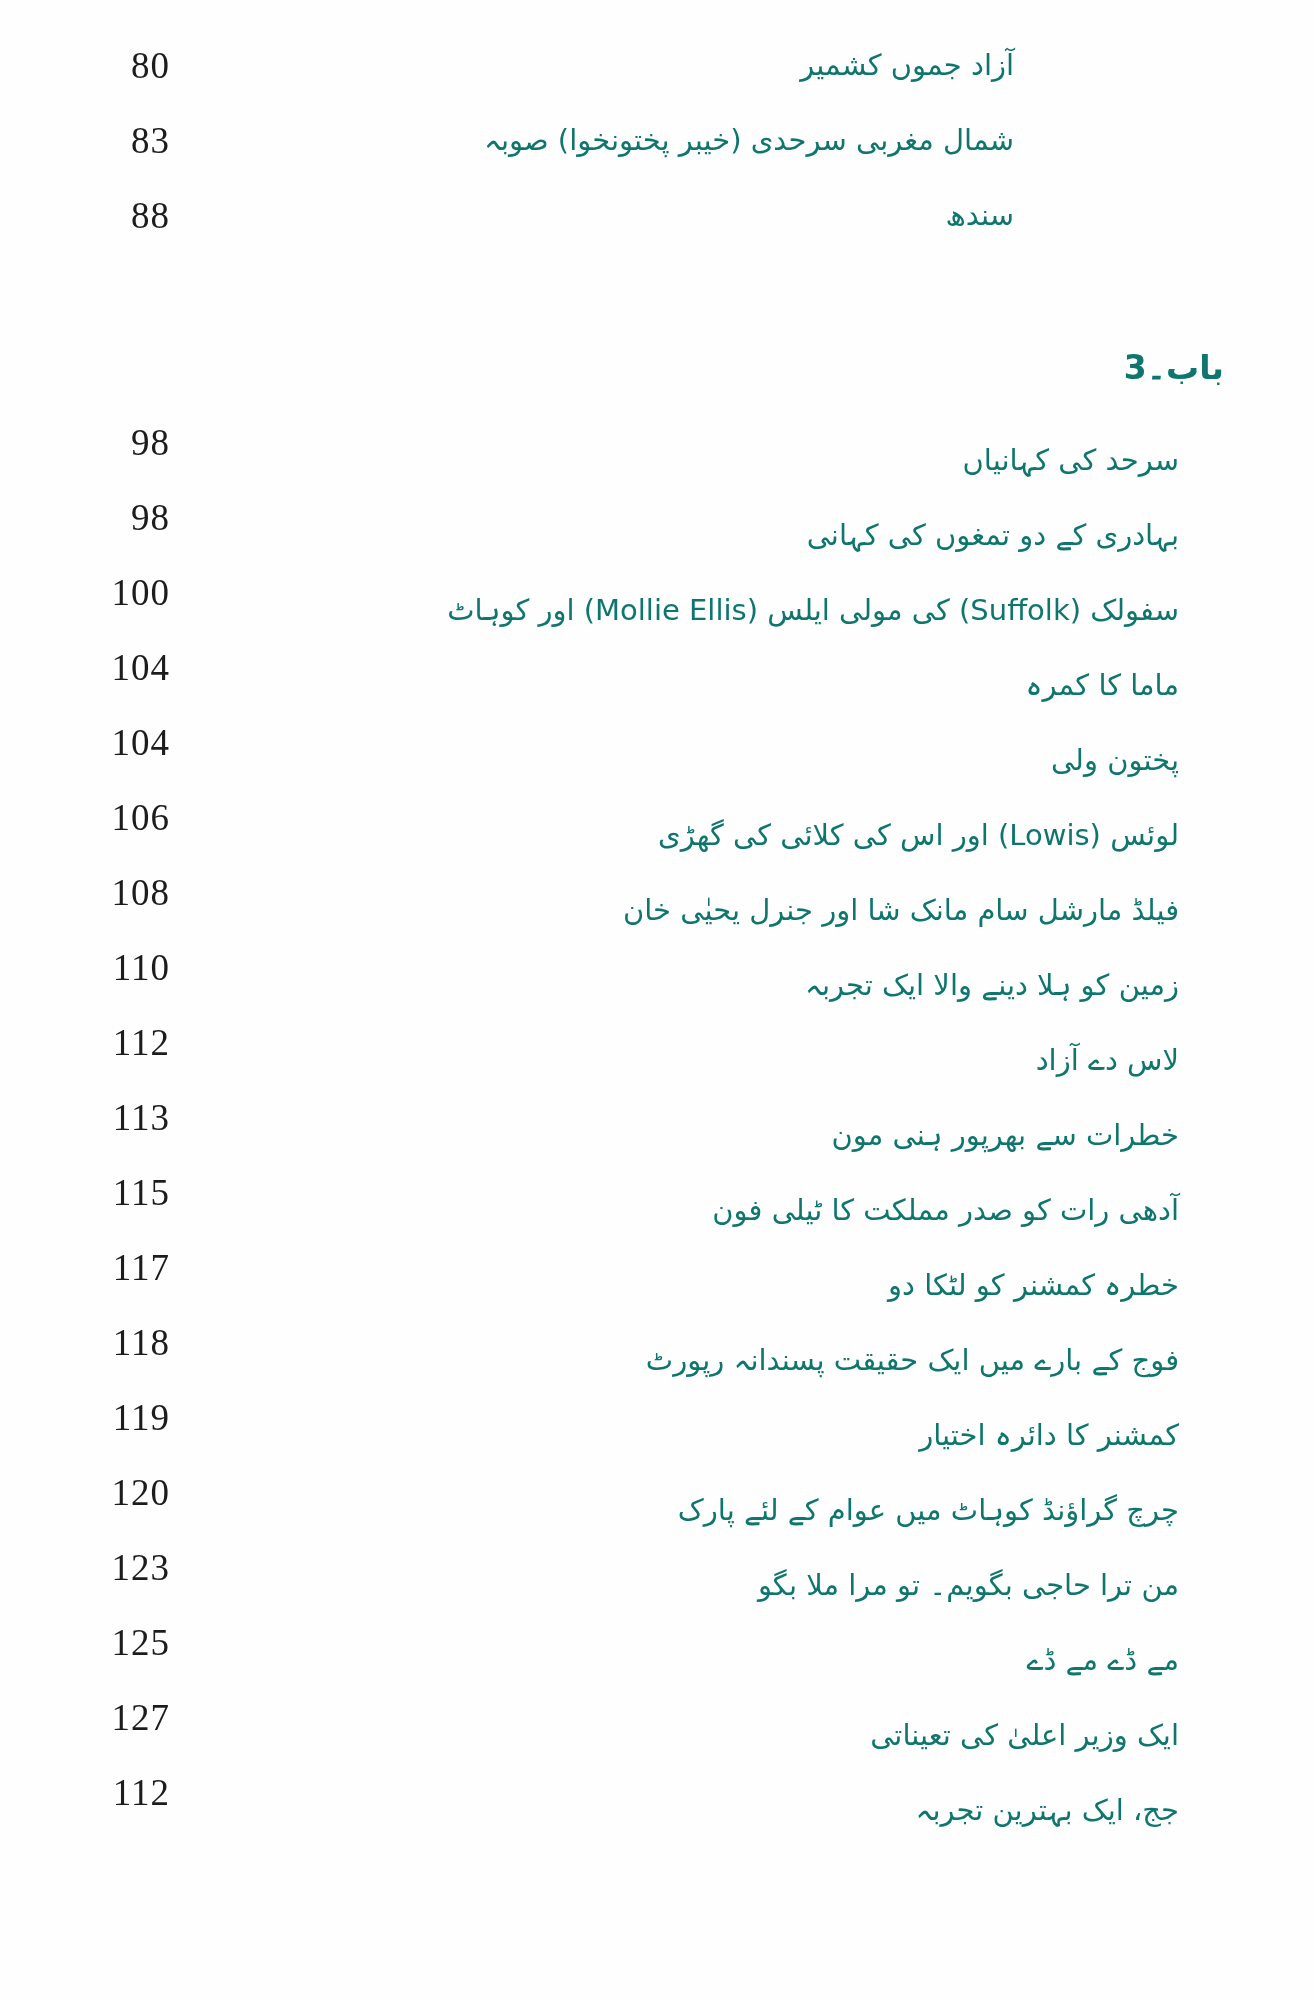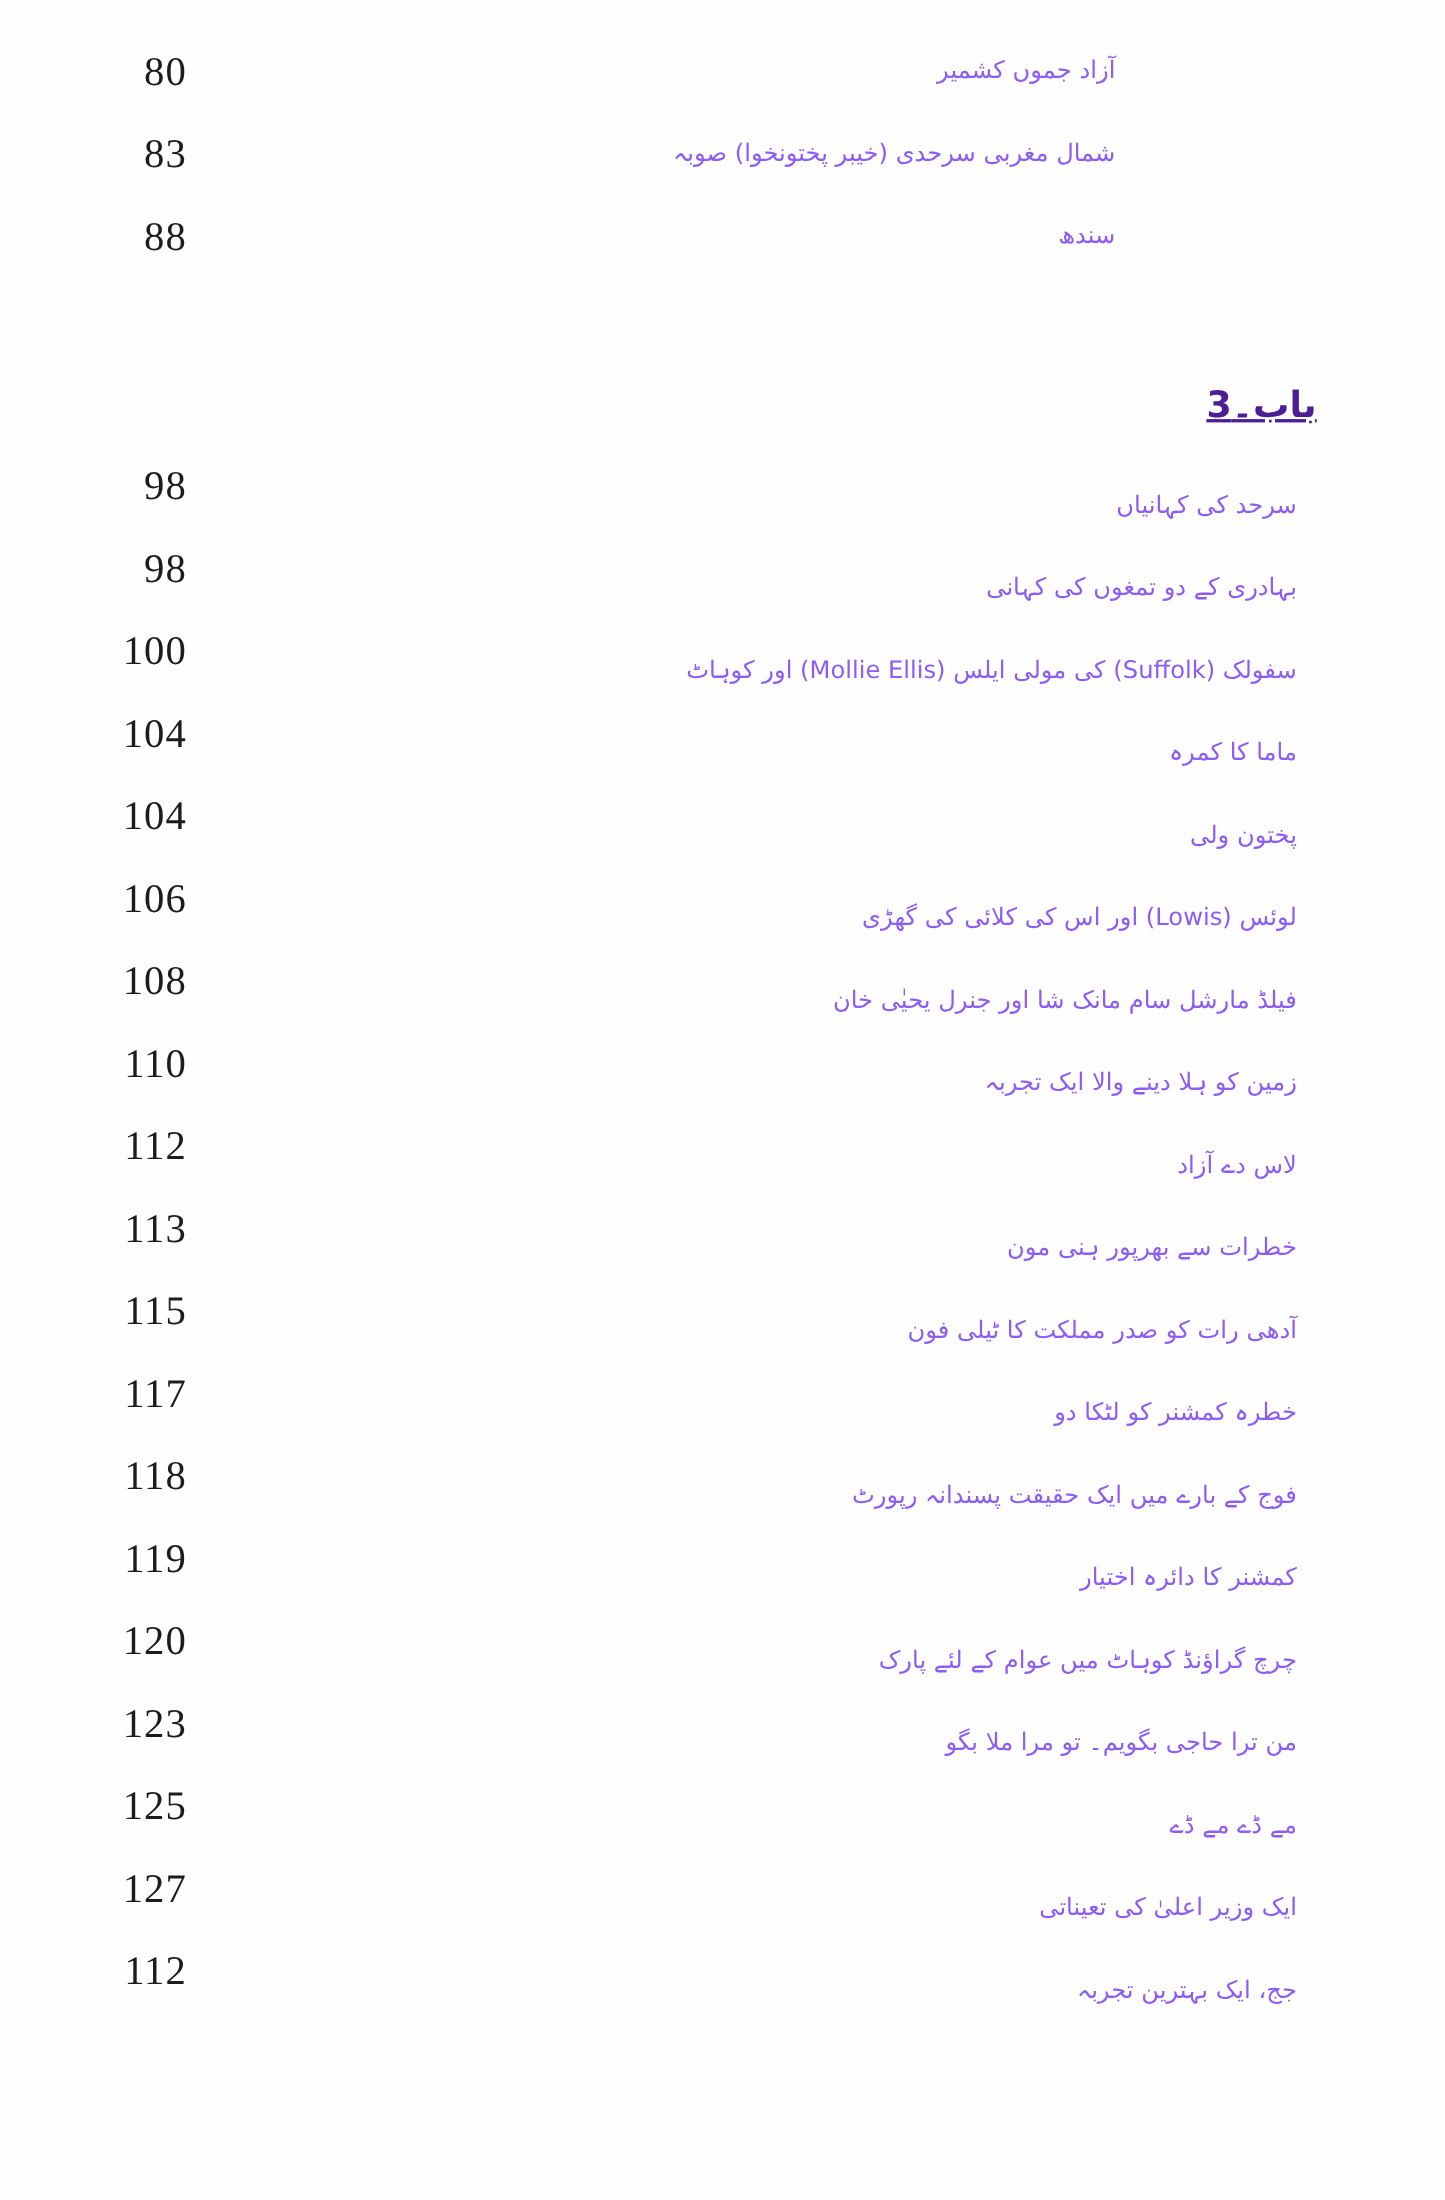--- a/index.html
+++ b/index.html
@@ -33,35 +33,34 @@
     font-family: "Liberation Serif", serif;
     font-size: 37px;
     font-weight: 500;
     color: #1c1c1c;
     letter-spacing: 1px;
   }
   .title {
     flex: 1;
     direction: rtl;
     text-align: right;
-    font-size: 22px;
-    color: #8b5cf6;
+    font-size: 29px;
+    color: #0f766e;
     line-height: 1.2;
     white-space: nowrap;
   }
   .sec1 .title { padding-right: 300px; }
   .sec2 .title { padding-right: 135px; margin-top: 36px; }
   .spacer { height: 77px; }
   .heading-row { height: 75px; }
   .heading-row .title {
-    padding-right: 117px;
+    padding-right: 90px;
     font-weight: bold;
     font-size: 33px;
-    color: #4c1d95;
-    text-decoration: underline;
+    color: #0f766e;
   }
 </style>
 </head>
 <body>
 
 <div class="page">
   <div class="toc">
 
     <div class="row sec1">
       <span class="num">80</span>

